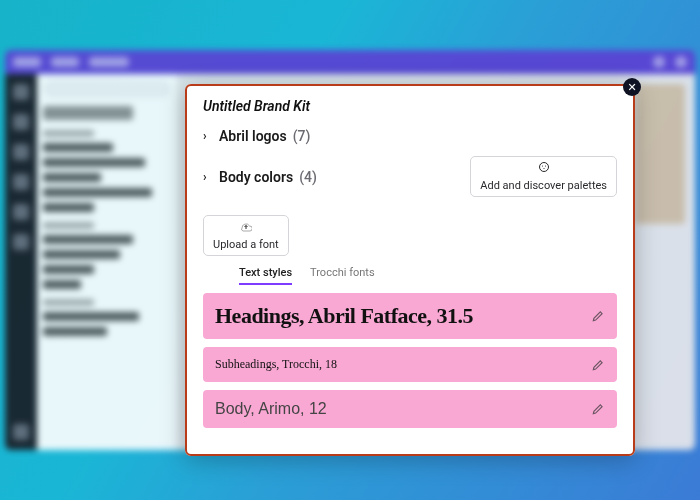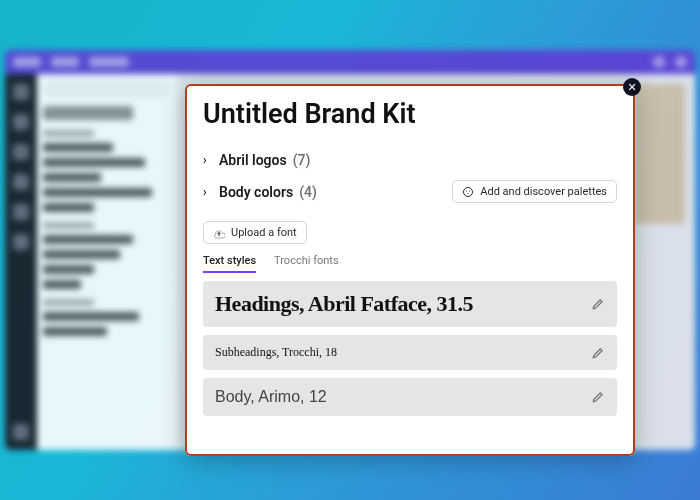--- a/index.html
+++ b/index.html
@@ -59,49 +59,50 @@
   .close-btn {
     position: absolute; top: -6px; right: -6px;
     width: 18px; height: 18px; border-radius: 50%;
     background: #0f1223; color: #fff;
     display: flex; align-items: center; justify-content: center;
     font-size: 11px; line-height: 1;
     cursor: pointer; pointer-events: auto;
     z-index: 5;
   }
   .modal h1 {
-    font-size: 27px; font-weight: 600; color: #111;
-    margin-bottom: 16px;
+    font-size: 14px; font-weight: 600; color: #111;
+    margin-bottom: 8px;
+    font-style: italic;
   }
   .section-row {
     display: flex; align-items: center; justify-content: space-between;
     padding: 6px 0;
   }
   .section-title {
     display: flex; align-items: center; gap: 6px;
     font-size: 14px; font-weight: 600; color: #1a1a1a;
     cursor: pointer;
   }
   .section-title .chev { font-size: 12px; width: 10px; display: inline-block; }
   .count { color: #6b6b72; font-weight: 500; }
   .pill-btn {
     display: inline-flex; align-items: center; gap: 6px;
     border: 1px solid #d4d4d9; background: #fff;
     border-radius: 5px; padding: 4px 9px;
-    font-size: 11px; color: #2a2a2e; cursor: pointer;
+    font-size: 11px; color: #2a2a2e; cursor: pointer; flex-direction: column;
   }
   .pill-btn svg { width: 12px; height: 12px; }
   .tabs {
     display: flex; gap: 18px; margin-top: 4px; margin-bottom: 8px;
     font-size: 11px;
   }
   .tab { color: #777; padding-bottom: 4px; cursor: pointer; }
-  .tab.active { color: #222; border-bottom: 2px solid #7d3cff; font-weight: 500; }
+  .tab.active { color: #222; border-bottom: 2px solid #7d3cff; font-weight: 500; margin-left: 36px; }
   .style-row {
-    background: #e5e5e5; border-radius: 4px;
+    background: #f9a8d4; border-radius: 4px;
     padding: 10px 12px; margin-bottom: 8px;
     display: flex; align-items: center; justify-content: space-between;
   }
   .style-row .edit { width: 14px; height: 14px; cursor: pointer; opacity: 0.7; flex-shrink: 0; }
   .heading-sample { font-family: Georgia, "Times New Roman", serif; font-weight: 900; font-size: 22px; color: #111; letter-spacing: -0.5px; }
   .subheading-sample { font-family: Georgia, serif; font-weight: 400; font-size: 12px; color: #111; }
   .body-sample { font-family: Arial, sans-serif; font-size: 16px; color: #444; }
 </style>
 </head>
 <body>

